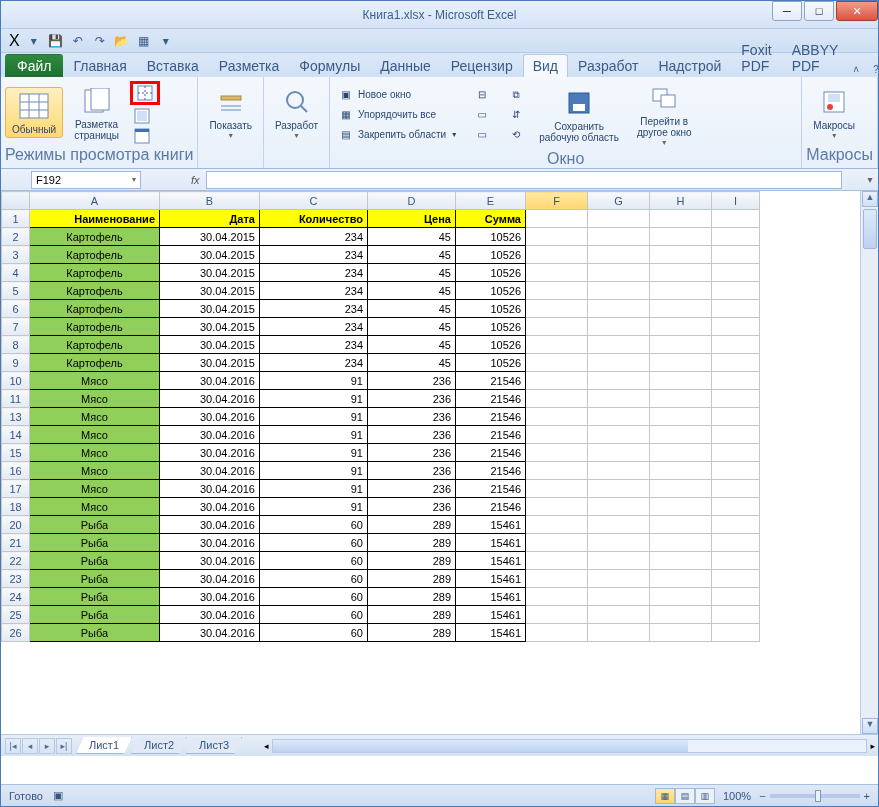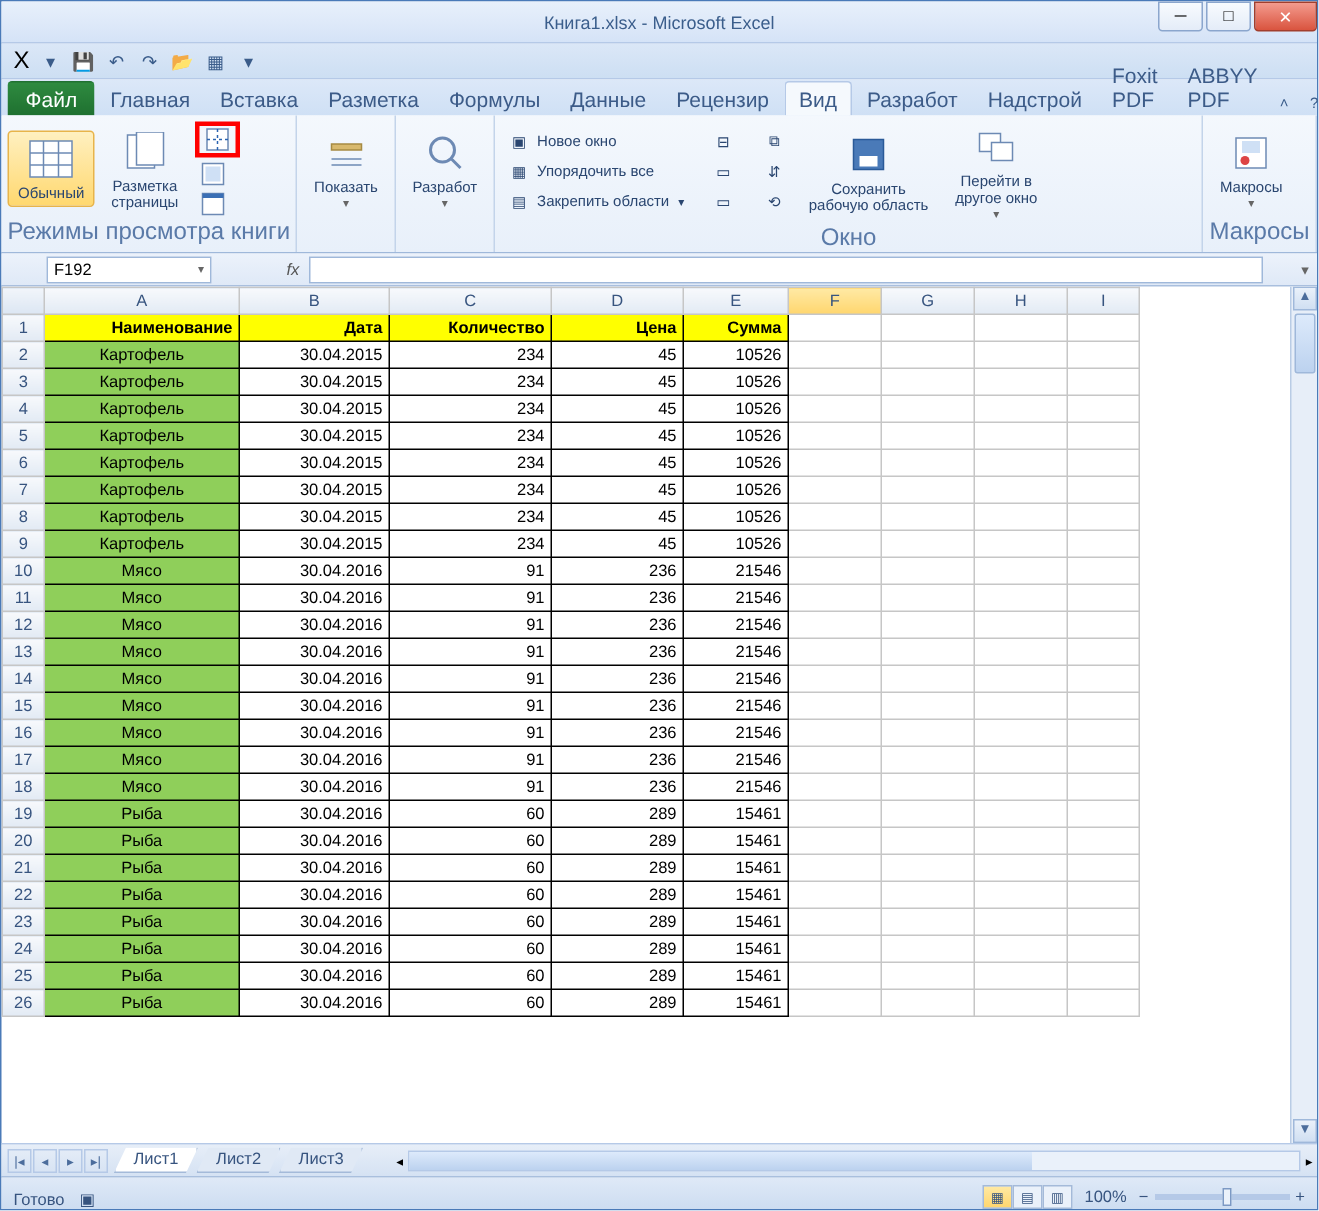--- a/index.html
+++ b/index.html
@@ -77,21 +77,21 @@
 
 .sheet-tabs { height: 22px; background: linear-gradient(#e7eef8, #d5e2f3); border-top: 1px solid #b5c9e7; display: flex; align-items: center; }
 .sheet-nav { display: flex; gap: 1px; padding: 0 4px; }
 .sheet-nav span { width: 16px; height: 16px; font-size: 9px; display: inline-flex; align-items: center; justify-content: center; color: #4c6d9c; border: 1px solid #b5c9e7; }
 .sheet-tab { padding: 2px 12px; font-size: 11px; background: #e0e9f5; border: 1px solid #a4bad9; border-top: none; margin-right: -1px; color: #37547f; clip-path: polygon(8px 0, 100% 0, calc(100% - 8px) 100%, 0 100%); }
 .sheet-tab.active { background: #fff; font-weight: normal; }
 .hscroll { flex: 1; margin-left: 20px; display: flex; align-items: center; }
 .hscroll .track { flex: 1; height: 14px; background: #eaf1fa; border: 1px solid #b5c9e7; position: relative; }
 .hscroll .thumb { position: absolute; left: 0; width: 70%; height: 100%; background: linear-gradient(#ddeafb, #bcd2ef); }
 
-.statusbar { height: 22px; background: linear-gradient(#dfe9f7, #cdddf1); border-top: 1px solid #a9bfde; display: flex; align-items: flex-end; padding: 0 8px; font-size: 11px; color: #37547f; }
+.statusbar { height: 22px; background: linear-gradient(#dfe9f7, #cdddf1); border-top: 1px solid #a9bfde; display: flex; align-items: center; padding: 0 8px; font-size: 11px; color: #37547f; margin-top: 28px; }
 .statusbar .right { margin-left: auto; display: flex; align-items: center; gap: 8px; }
 .view-btns { display: flex; }
 .view-btns span { width: 20px; height: 16px; border: 1px solid #a4bad9; display: inline-flex; align-items: center; justify-content: center; font-size: 9px; background: #eaf1fa; }
 .view-btns span.active { background: linear-gradient(#ffe9a4, #ffd66e); }
 .zoom { display: flex; align-items: center; gap: 4px; }
 .zoom .slider { width: 90px; height: 4px; background: #b5c9e7; position: relative; }
 .zoom .slider .h { position: absolute; left: 50%; top: -4px; width: 6px; height: 12px; background: #eaf1fa; border: 1px solid #7c99c4; }
 </style>
 </head>
 <body>
@@ -462,32 +462,20 @@
               <td class="data-cell">30.04.2016</td>
               <td class="data-cell">91</td>
               <td class="data-cell">236</td>
               <td class="data-cell">21546</td>
               <td class="empty-cell"></td>
               <td class="empty-cell"></td>
               <td class="empty-cell"></td>
               <td class="empty-cell"></td>
             </tr>
             <tr>
-              <th class="rowhdr">12</th>
-              <td class="name-cell">Мясо</td>
-              <td class="data-cell">30.04.2016</td>
-              <td class="data-cell">91</td>
-              <td class="data-cell">236</td>
-              <td class="data-cell">21546</td>
-              <td class="empty-cell"></td>
-              <td class="empty-cell"></td>
-              <td class="empty-cell"></td>
-              <td class="empty-cell"></td>
-            </tr>
-            <tr>
               <th class="rowhdr">13</th>
               <td class="name-cell">Мясо</td>
               <td class="data-cell">30.04.2016</td>
               <td class="data-cell">91</td>
               <td class="data-cell">236</td>
               <td class="data-cell">21546</td>
               <td class="empty-cell"></td>
               <td class="empty-cell"></td>
               <td class="empty-cell"></td>
               <td class="empty-cell"></td>
@@ -540,32 +528,20 @@
               <td class="empty-cell"></td>
               <td class="empty-cell"></td>
             </tr>
             <tr>
               <th class="rowhdr">18</th>
               <td class="name-cell">Мясо</td>
               <td class="data-cell">30.04.2016</td>
               <td class="data-cell">91</td>
               <td class="data-cell">236</td>
               <td class="data-cell">21546</td>
-              <td class="empty-cell"></td>
-              <td class="empty-cell"></td>
-              <td class="empty-cell"></td>
-              <td class="empty-cell"></td>
-            </tr>
-            <tr>
-              <th class="rowhdr">19</th>
-              <td class="name-cell">Рыба</td>
-              <td class="data-cell">30.04.2016</td>
-              <td class="data-cell">60</td>
-              <td class="data-cell">289</td>
-              <td class="data-cell">15461</td>
               <td class="empty-cell"></td>
               <td class="empty-cell"></td>
               <td class="empty-cell"></td>
               <td class="empty-cell"></td>
             </tr>
             <tr>
               <th class="rowhdr">20</th>
               <td class="name-cell">Рыба</td>
               <td class="data-cell">30.04.2016</td>
               <td class="data-cell">60</td>

